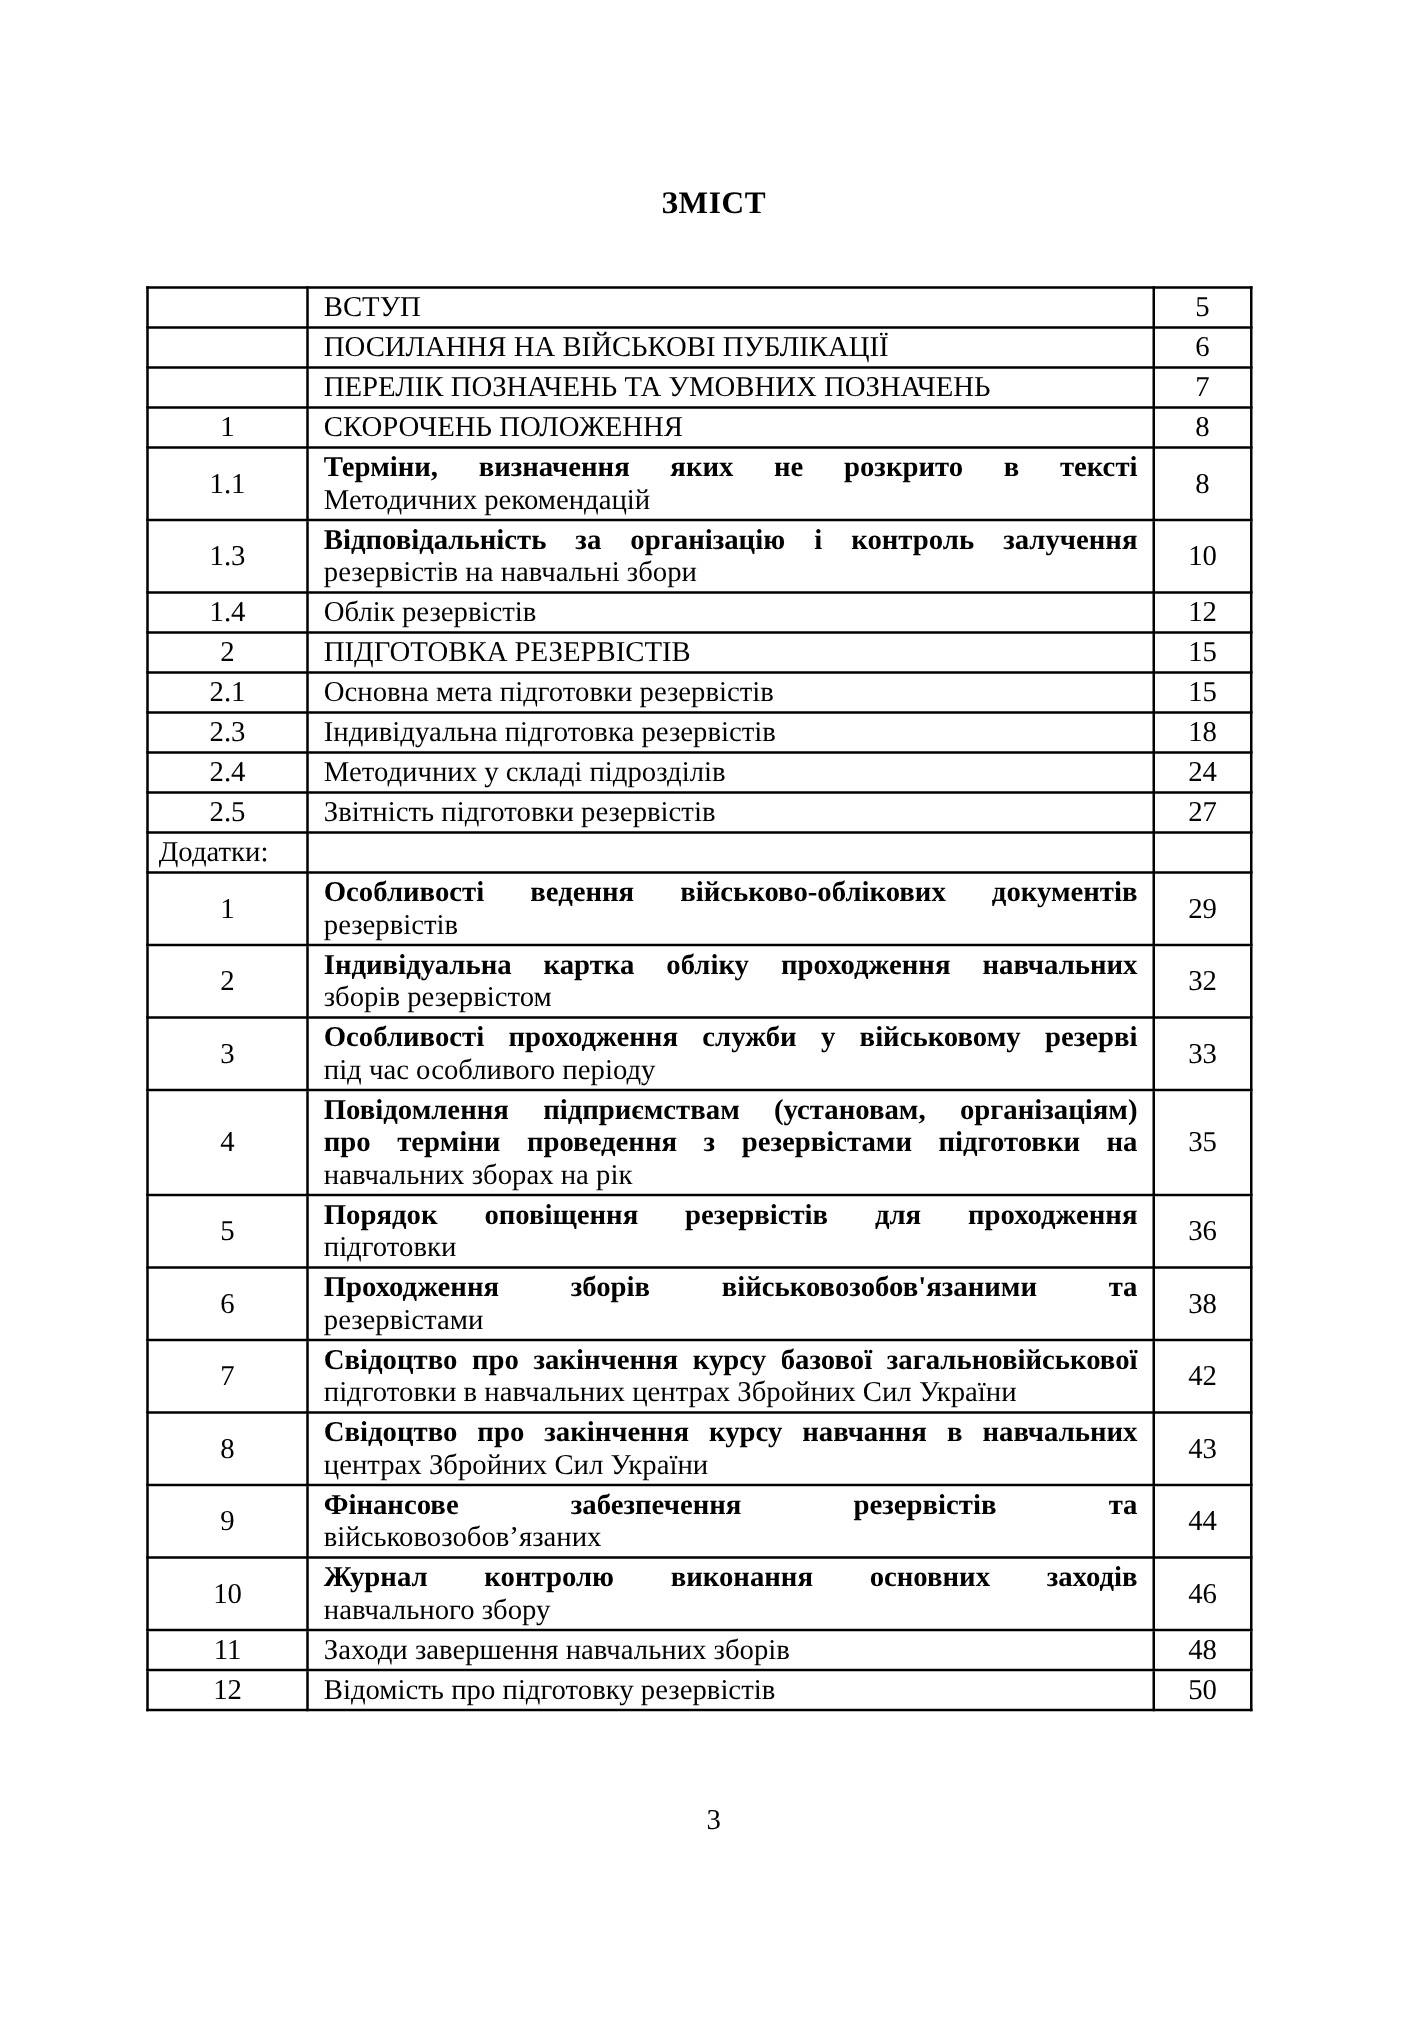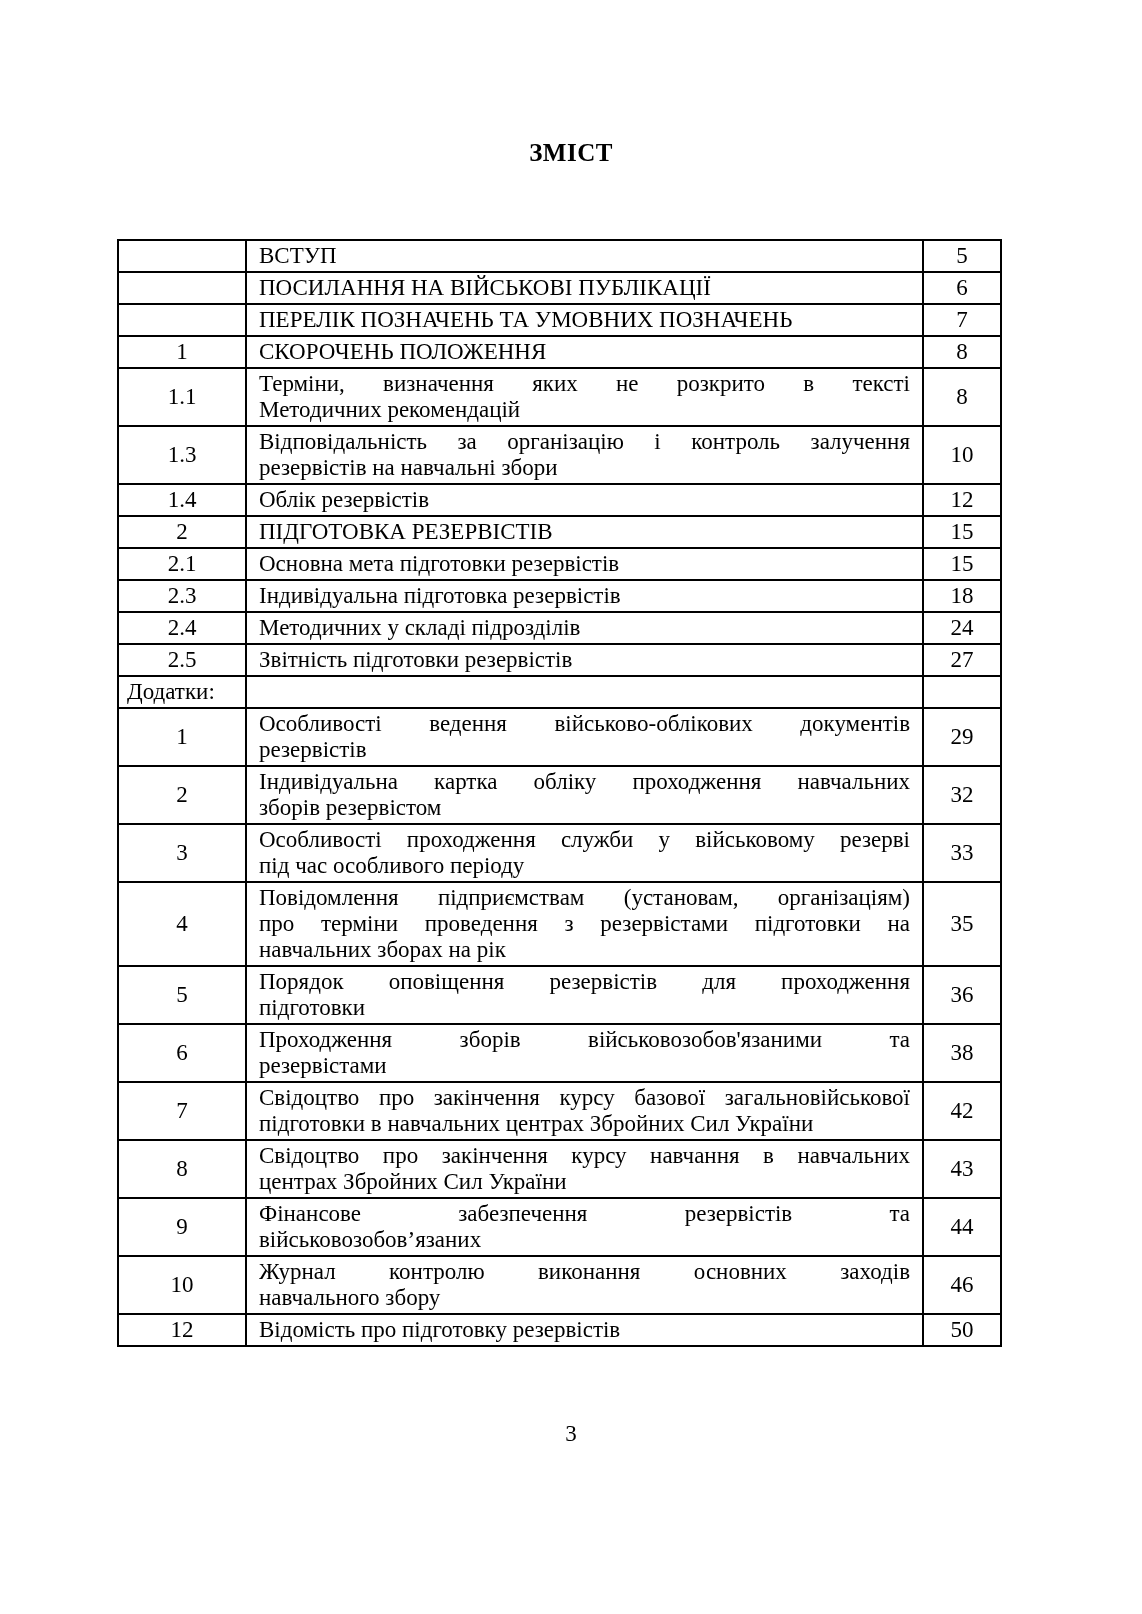--- a/index.html
+++ b/index.html
@@ -8,32 +8,32 @@
     background: #ffffff;
   }
   body {
     width: 1142px;
     height: 1614px;
     font-family: "Liberation Serif", "DejaVu Serif", serif;
     color: #000000;
     position: relative;
   }
   .doc-title {
-    margin: 3px;
+    margin: 13px;
     padding-top: 135px;
     font-size: 25px;
     line-height: 29px;
     font-weight: bold;
     text-align: center;
     letter-spacing: 0.5px;
   }
   table.toc {
     border-collapse: collapse;
     table-layout: fixed;
-    margin: 72px 0 0 117px;
+    margin: 52px 0 0 117px;
     width: 883px;
     border: 2px solid #404040;
   }
   col.c-num   { width: 128px; }
   col.c-title { width: 677px; }
   col.c-page  { width: 78px;  }
   td {
     border: 2px solid #000;
     font-size: 23px;
     line-height: 26px;
@@ -41,20 +41,21 @@
     padding: 2px 4px;
     overflow: hidden;
   }
   td.num  { text-align: center; padding: 2px 2px; }
   td.num.left { text-align: left; padding-left: 8px; font-family: Liberation Serif, serif; }
   td.title { padding: 2px 12px; text-align: left; }
   td.pg   { text-align: center; padding: 2px 2px; }
   td.title .just {
     text-align: justify;
     text-align-last: justify;
+    font-weight: bold;
   }
   .footer-num {
     margin-top: 74px;
     text-align: center;
     font-size: 23px;
     line-height: 26px;
   }
 </style>
 </head>
 <body>
@@ -236,20 +237,27 @@
         </tr>
         <tr>
           <td class="num">10</td>
           <td class="title">
             <div class="just">Журнал контролю виконання основних заходів</div>
             <div>навчального збору</div>
           </td>
           <td class="pg">46</td>
         </tr>
         <tr>
+          <td class="num">11</td>
+          <td class="title">
+            <div>Заходи завершення навчальних зборів</div>
+          </td>
+          <td class="pg">48</td>
+        </tr>
+        <tr>
           <td class="num">12</td>
           <td class="title">
             <div>Відомість про підготовку резервістів</div>
           </td>
           <td class="pg">50</td>
         </tr>
       </tbody>
   </table>
 
   <div class="footer-num">3</div>

